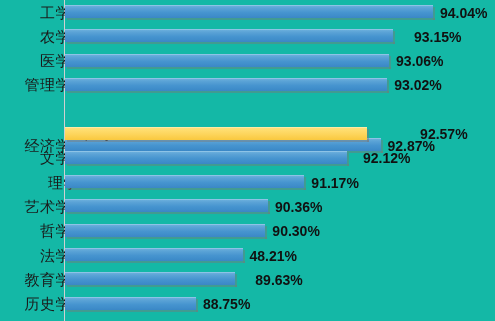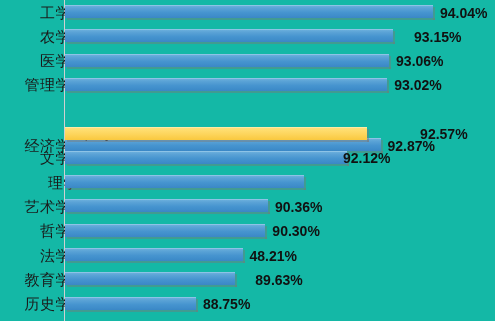--- a/index.html
+++ b/index.html
@@ -173,29 +173,30 @@
           </div>
           <div class="value-label" style="left: 374.11px; margin-left: 46px;">92.57%</div>
         </div>
         <div class="bar-row" style="top: 146.3px;">
           <div class="cat-label">文学</div>
           <div class="bar-wrap" style="width: 281.939px;">
             <div class="bar-shadow"></div>
             <div class="bar-shadow-side"></div>
             <div class="bar blue"></div>
           </div>
-          <div class="value-label" style="left: 343px;">92.12%</div>
+          <div class="value-label" style="left: 363px;">92.12%</div>
         </div>
         <div class="bar-row" style="top: 170.6px; padding-left: 8px;">
           <div class="cat-label">理学</div>
           <div class="bar-wrap" style="width: 239.357px;">
             <div class="bar-shadow"></div>
             <div class="bar-shadow-side"></div>
             <div class="bar blue"></div>
           </div>
+          <div class="value-label" style="left: 311.357px;">91.17%</div>
         </div>
         <div class="bar-row" style="top: 194.9px;">
           <div class="cat-label">艺术学</div>
           <div class="bar-wrap" style="width: 203.05px;">
             <div class="bar-shadow"></div>
             <div class="bar-shadow-side"></div>
             <div class="bar blue"></div>
           </div>
           <div class="value-label" style="left: 275.05px;">90.36%</div>
         </div>

